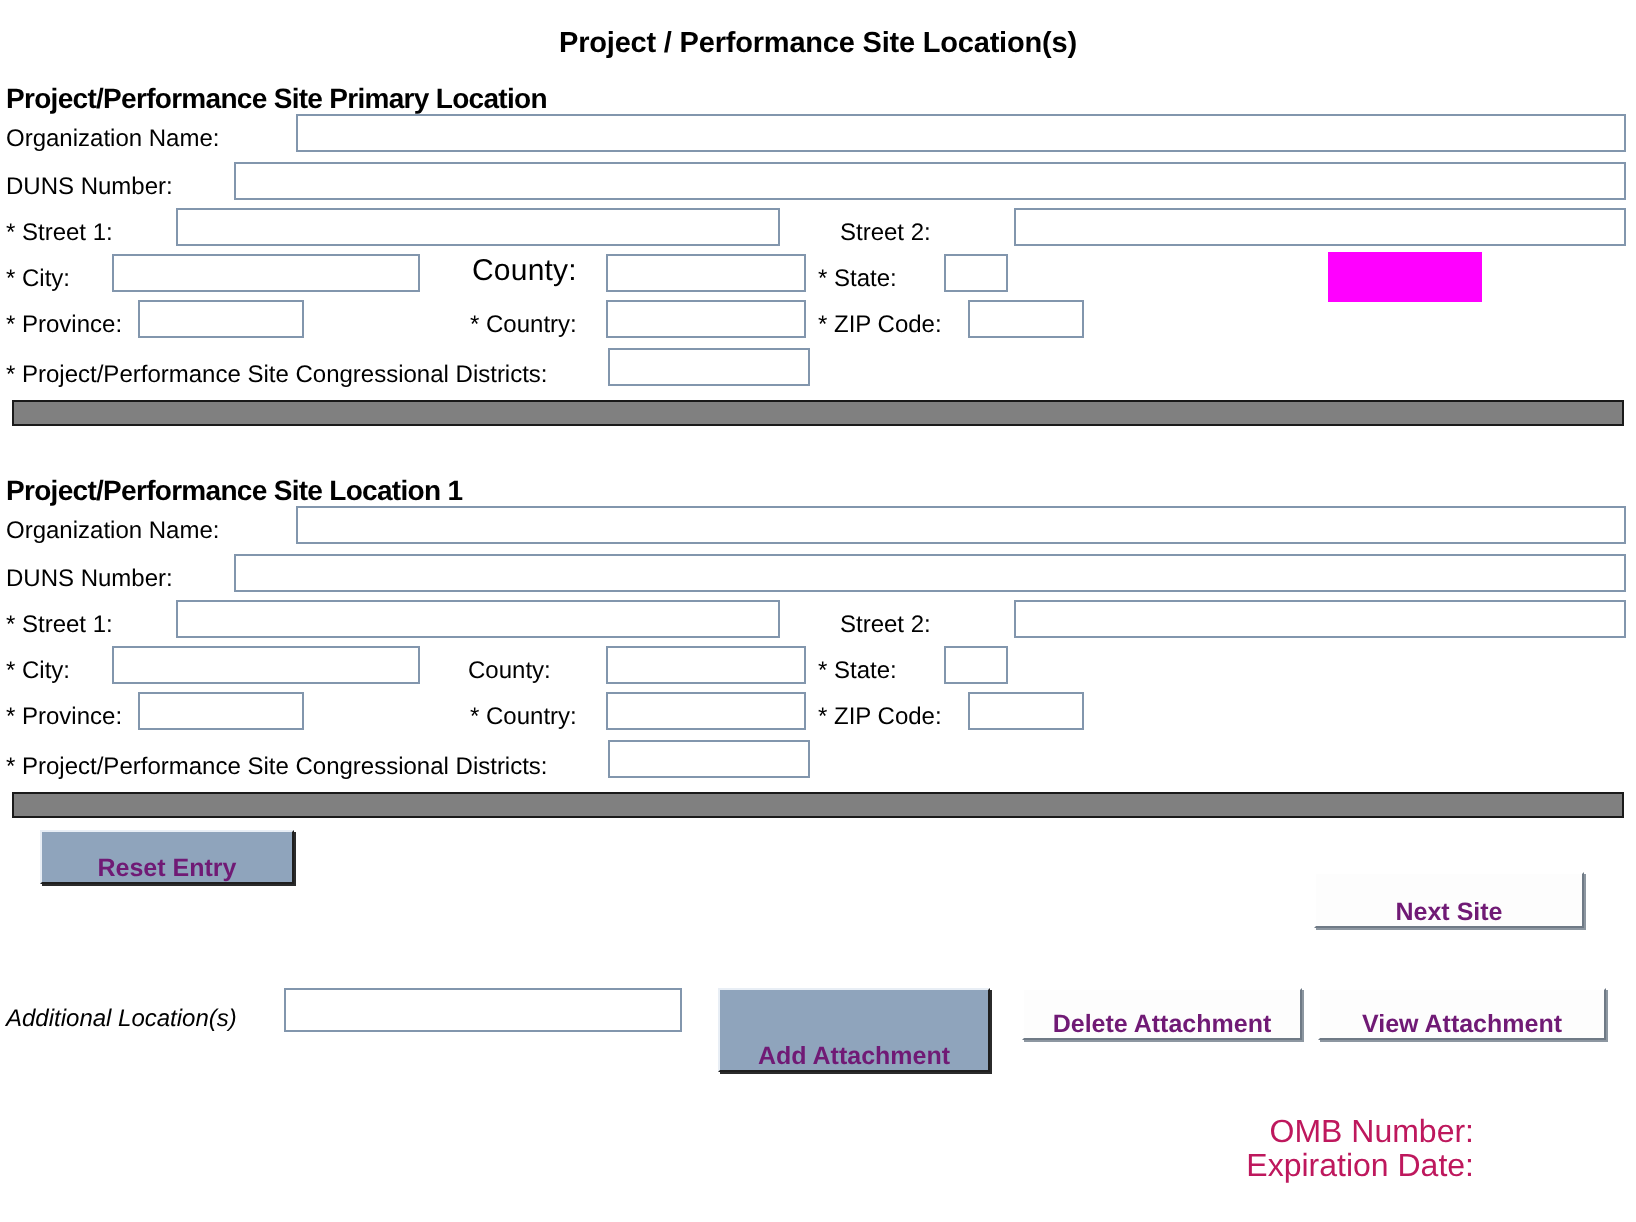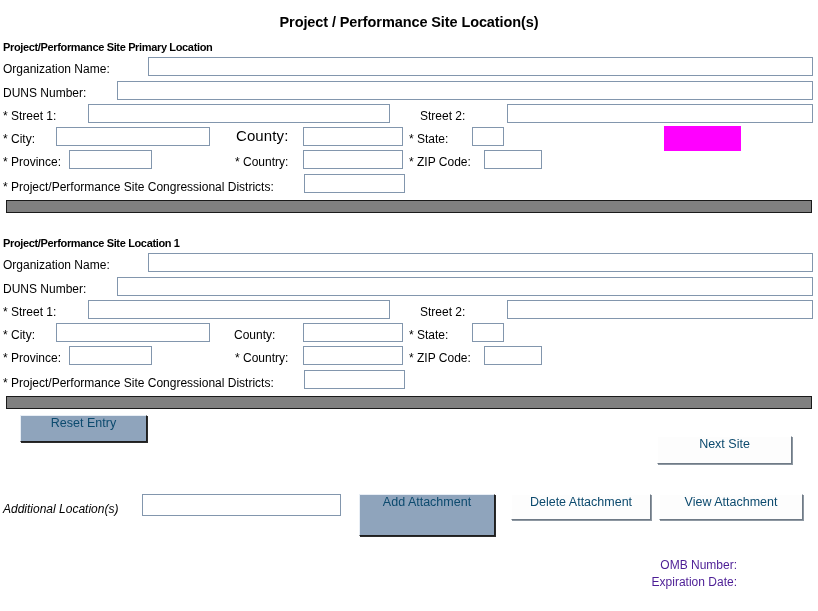--- a/index.html
+++ b/index.html
@@ -29,21 +29,21 @@
     font-size: 14.5px;
     font-weight: bold;
     letter-spacing: -0.1px;
     color: #000;
     margin-top: 12px;
   }
 
   
   .section-heading {
     font-family: "Liberation Sans", sans-serif;
-    font-size: 11px;
+    font-size: 14px;
     font-weight: bold;
     letter-spacing: -0.35px;
     color: #000;
     white-space: nowrap;
   }
 
   
   .lbl {
     font-family: "Liberation Sans", sans-serif;
     font-size: 12px;
@@ -74,28 +74,29 @@
     box-sizing: border-box;
     background: #808080;
     border: 1px solid #1a1a1a;
   }
 
   
   .btn {
     box-sizing: border-box;
     font-family: "Liberation Sans", sans-serif;
     font-size: 12.5px;
-    color: #0c4a6e;
+    color: #701a75;
     text-align: center;
     white-space: nowrap;
     cursor: pointer;
     padding: 0;
     display: flex;
-    align-items: flex-start;
+    align-items: flex-end;
     justify-content: center;
+    font-weight: bold;
   }
   
   .btn-blue {
     background: #8fa4bc;
     border-top: 1px solid #e8eef5;
     border-left: 1px solid #e8eef5;
     border-right: 1px solid #1f1f1f;
     border-bottom: 1px solid #1f1f1f;
     box-shadow: 1px 1px 0 0 #2b2b2b;
   }
@@ -110,22 +111,22 @@
   }
 
   
   #magenta-block {
     background: #ff00ff;
   }
 
   
   .omb-line {
     font-family: "Liberation Sans", sans-serif;
-    font-size: 12px;
-    color: #4c1d95;
+    font-size: 16px;
+    color: #be185d;
     text-align: right;
     white-space: nowrap;
   }
 </style>
 </head>
 <body>
 
 <div class="abs" id="page-title">Project / Performance Site Location(s)</div>
 
 <div class="abs section-heading" style="left:3px; top:41px;">Project/Performance Site Primary Location</div>

